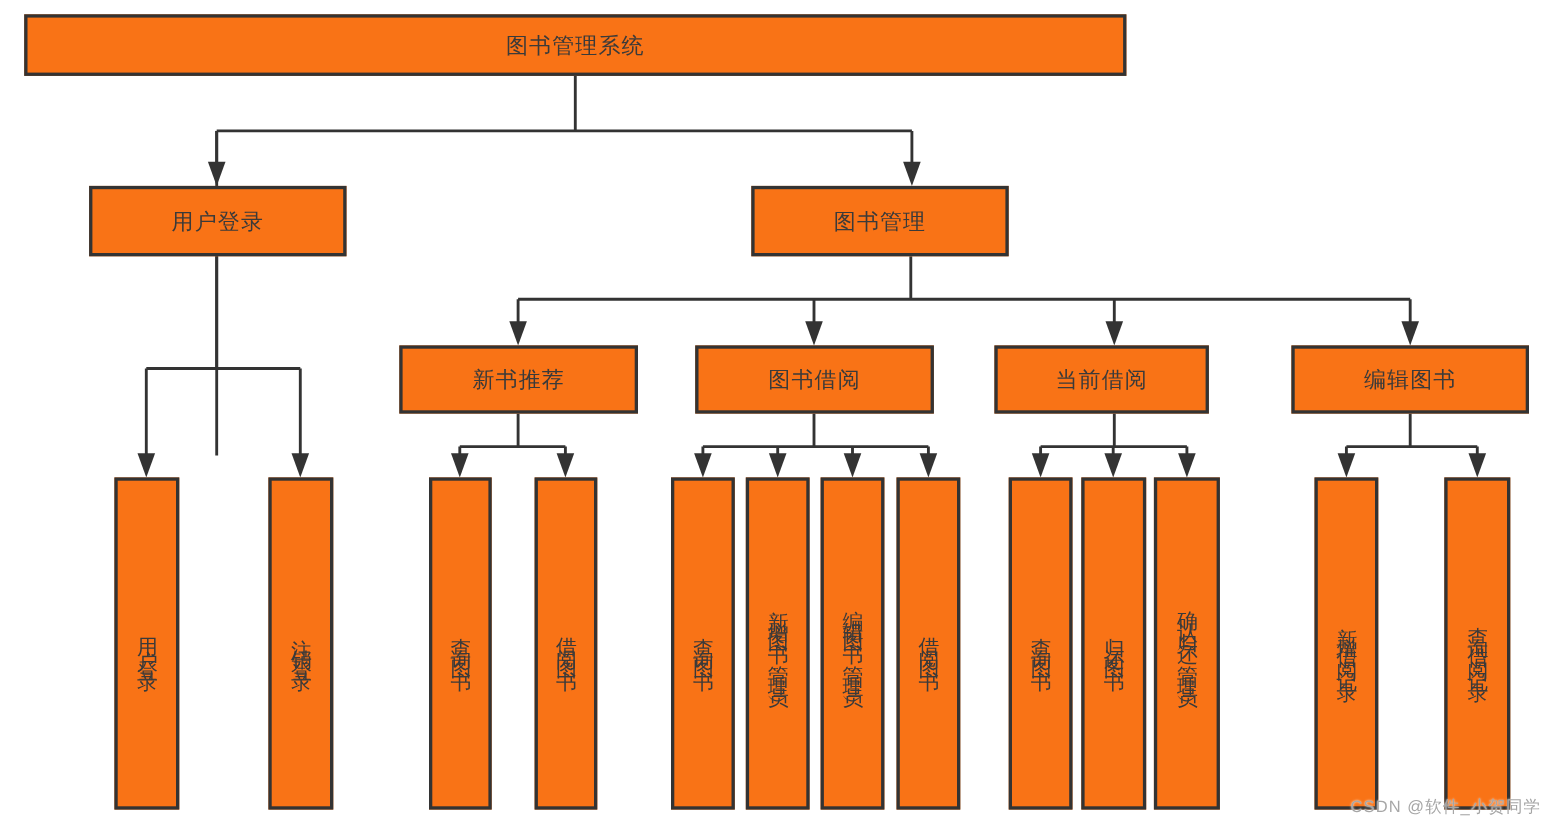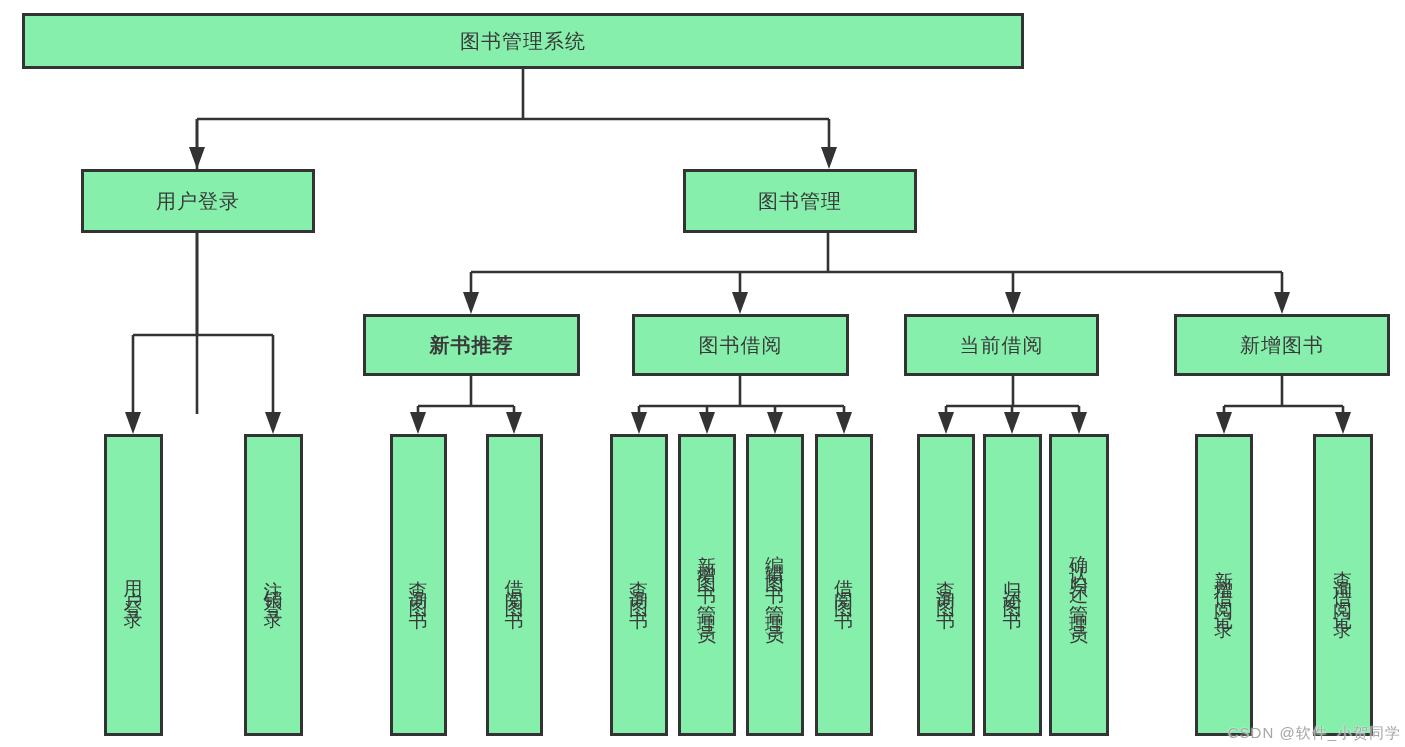--- a/index.html
+++ b/index.html
@@ -27,42 +27,42 @@
     stroke: #333333;
     stroke-width: 2.6;
   }
   #connectors path.arrow {
     fill: #333333;
     stroke: none;
   }
   .box {
     position: absolute;
     box-sizing: border-box;
-    background: #86efac;
+    background: #f97316;
     border: 3px solid #333333;
     display: flex;
     align-items: center;
     justify-content: center;
     color: #3a3a3a;
     z-index: 1;
   }
   .h-box { font-size: 20px; letter-spacing: 1px; }
   .v-box { font-size: 19px; }
   .v-box .v-text {
     writing-mode: vertical-rl;
     text-orientation: mixed;
     letter-spacing: 10px;
     line-height: 1;
     white-space: nowrap;
   }
   
   .n-root { left: 22px;  top: 13px;  width: 1002px; height: 56px; }
   .n-l2a  { left: 81px;  top: 169px; width: 234px;  height: 64px; }
   .n-l2b  { left: 683px; top: 169px; width: 234px;  height: 64px; }
-  .n-l3a  { left: 363px;  top: 314px; width: 217px; height: 62px; font-weight: bold; }
+  .n-l3a  { left: 363px;  top: 314px; width: 217px; height: 62px; }
   .n-l3b  { left: 632px;  top: 314px; width: 217px; height: 62px; }
   .n-l3c  { left: 904px;  top: 314px; width: 195px; height: 62px; }
   .n-l3d  { left: 1174px; top: 314px; width: 216px; height: 62px; }
   .leaf { top: 434px; height: 302px; }
   .f1  { left: 104px;  width: 59px; }
   .f2  { left: 244px;  width: 59px; }
   .f3  { left: 390px;  width: 57px; }
   .f4  { left: 486px;  width: 57px; }
   .f5  { left: 610px;  width: 58px; }
   .f6  { left: 678px;  width: 58px; }
@@ -154,21 +154,21 @@
   <div class="box h-box n-l3a">
     <span>新书推荐</span>
   </div>
   <div class="box h-box n-l3b">
     <span>图书借阅</span>
   </div>
   <div class="box h-box n-l3c">
     <span>当前借阅</span>
   </div>
   <div class="box h-box n-l3d">
-    <span>新增图书</span>
+    <span>编辑图书</span>
   </div>
 
   <div class="box v-box leaf f1">
     <span class="v-text">用户登录</span>
   </div>
   <div class="box v-box leaf f2">
     <span class="v-text">注销登录</span>
   </div>
   <div class="box v-box leaf f3">
     <span class="v-text">查询图书</span>

